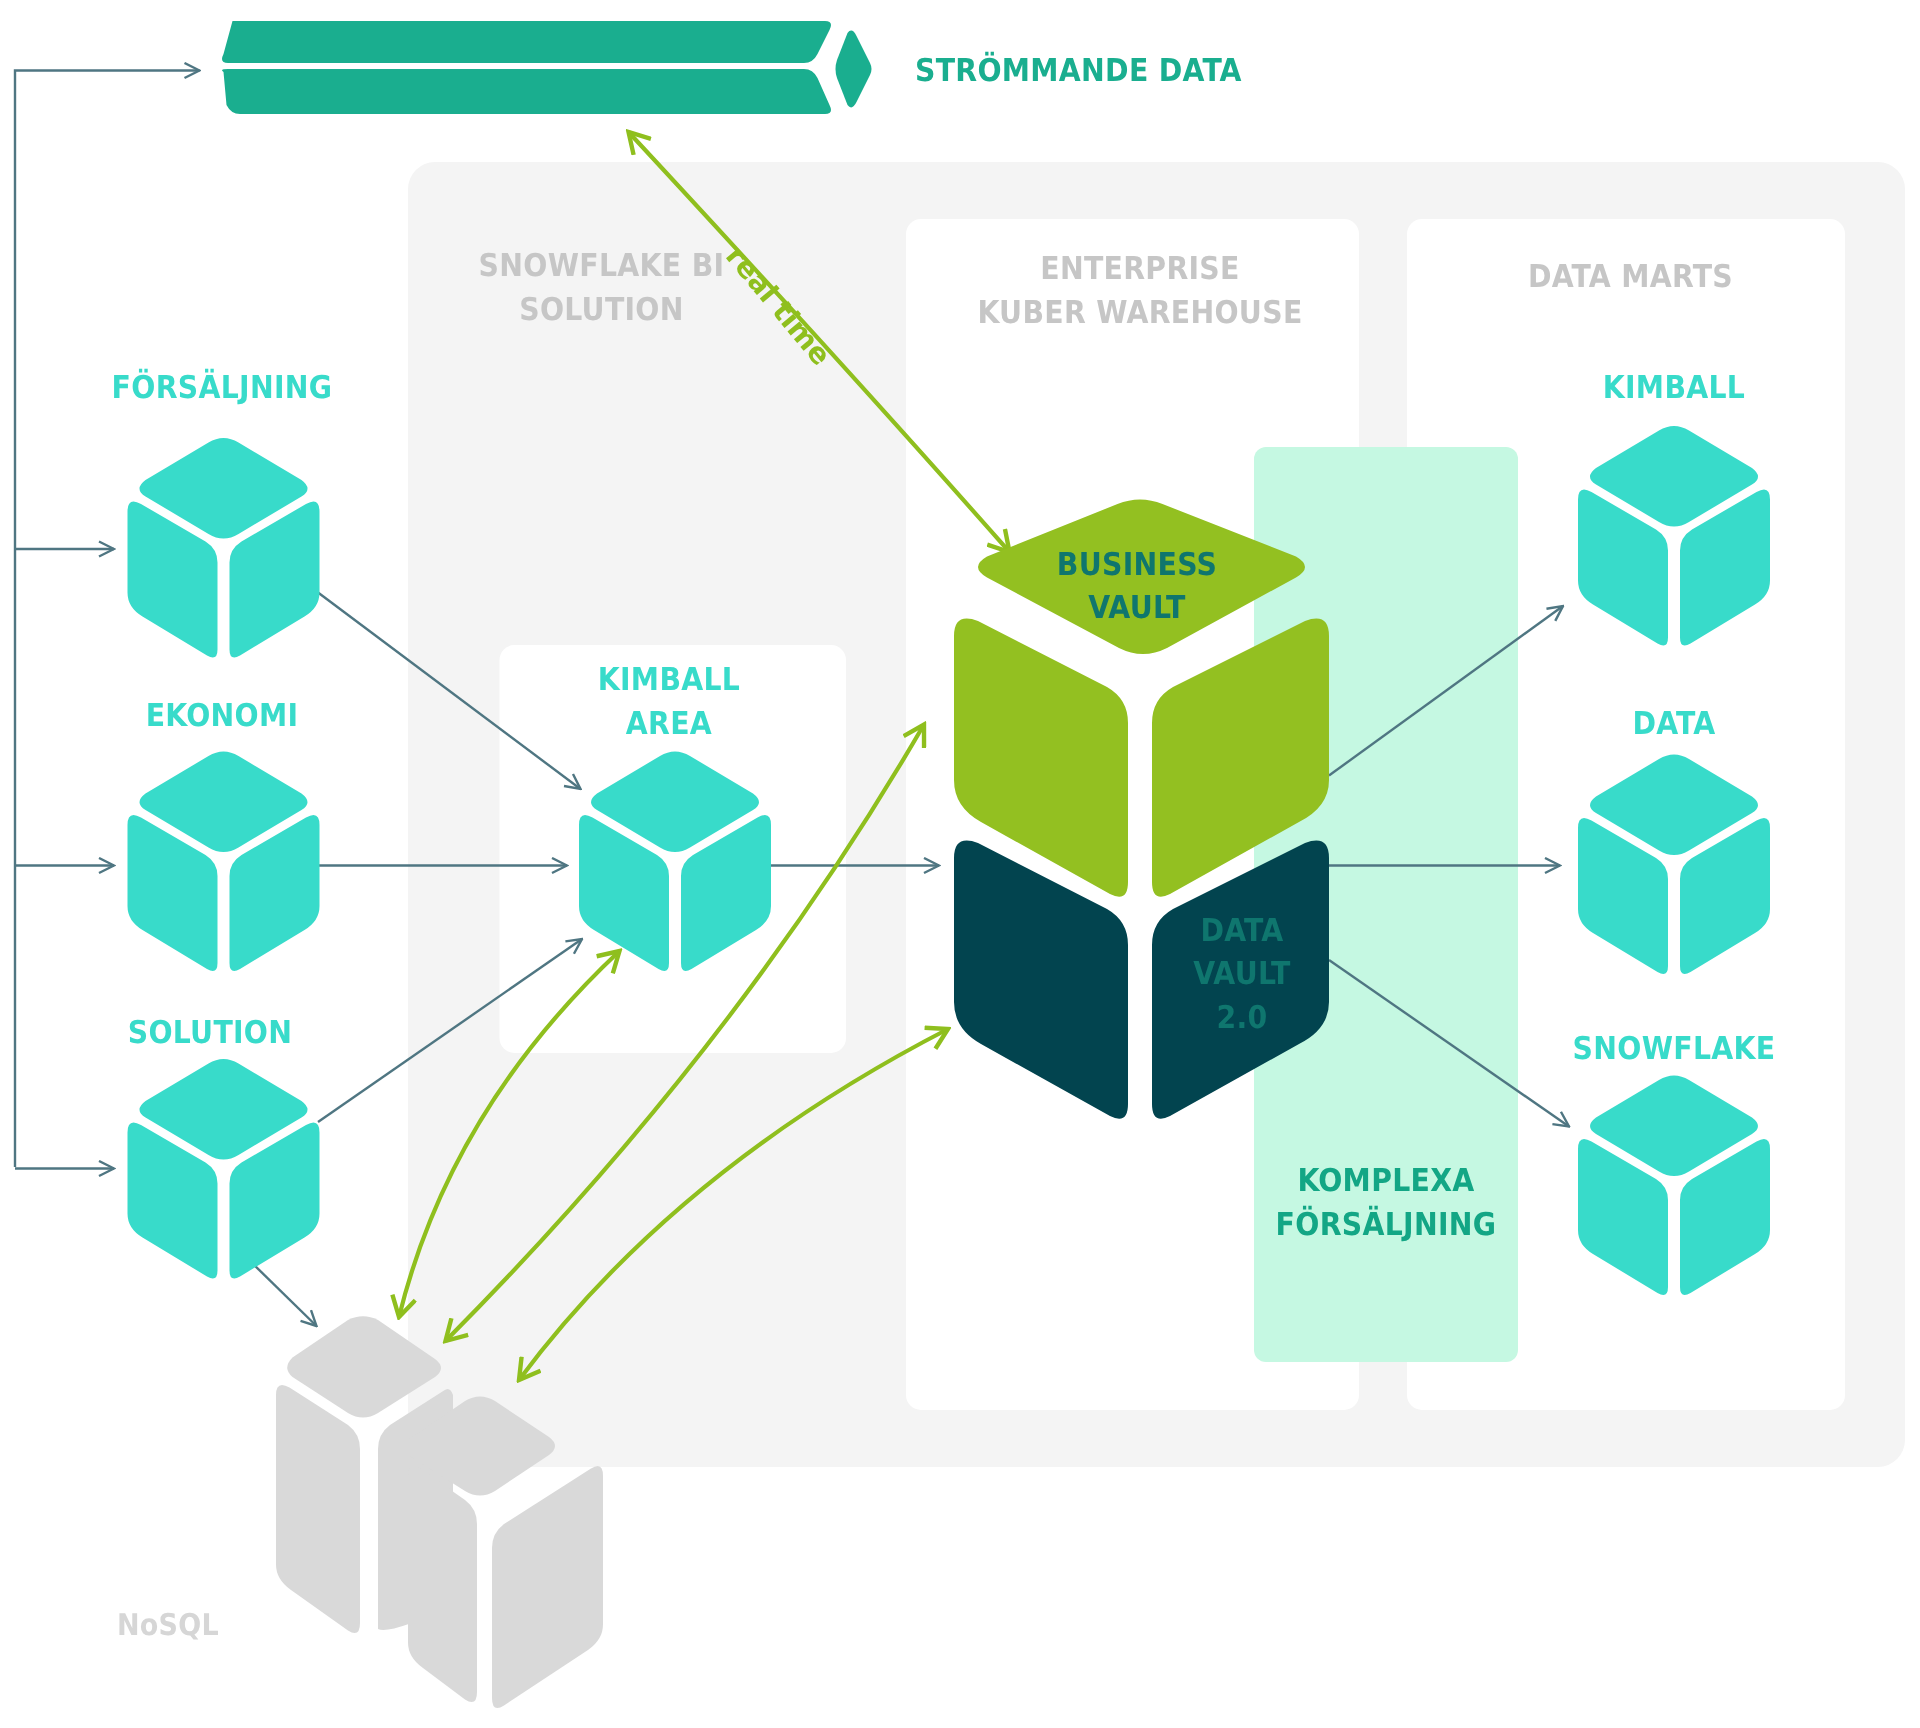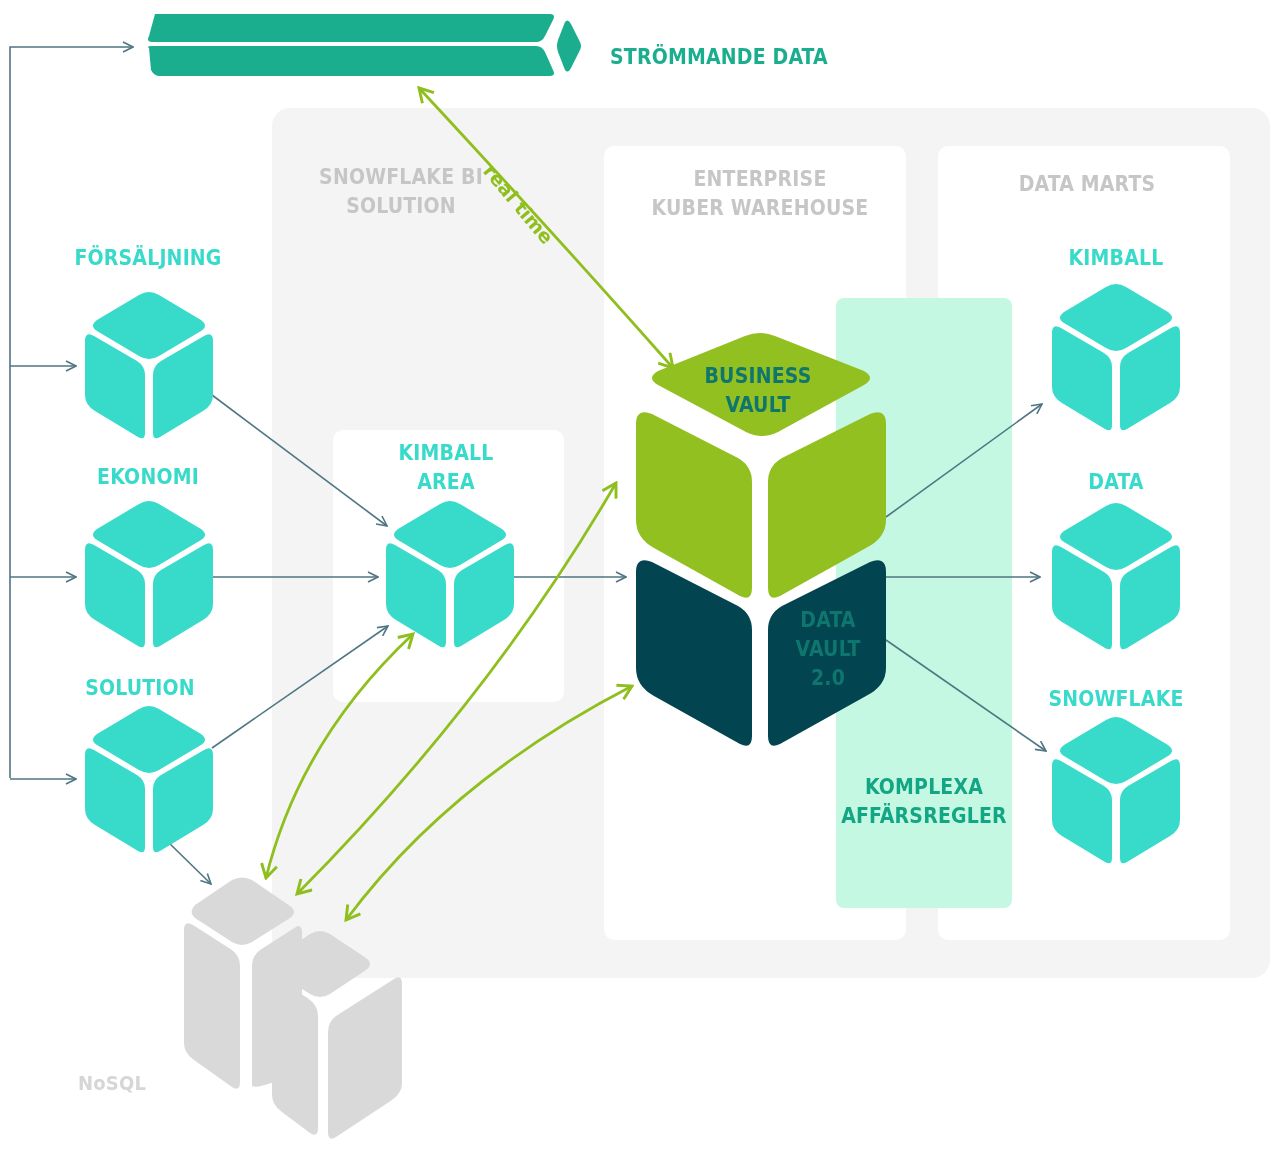--- a/index.html
+++ b/index.html
@@ -100,32 +100,32 @@
   <g fill="#d9d9d9">
     <path d="M 195 905 L 232 880 Q 242 875 252 880 L 290 906 Q 298 912 290 918 L 252 942 Q 242 948 232 942 L 195 918 Q 188 912 195 905 Z"></path>
     <path d="M 184 930 Q 184 920 193 925 L 232 950 Q 240 956 240 966 L 240 1082 Q 240 1092 232 1087 L 194 1060 Q 184 1053 184 1043 Z"></path>
     <path d="M 252 966 Q 252 956 260 950 L 296 927 Q 300 924 302 930 L 302 1070 Q 260 1090 252 1086 Z"></path>
     <path d="M 272 960 L 310 934 Q 320 928 330 934 L 366 958 Q 374 964 366 970 L 330 994 Q 320 1000 310 994 L 272 970 Q 266 965 272 960 Z"></path>
     <path d="M 272 984 Q 272 974 280 979 L 310 1000 Q 318 1006 318 1016 L 318 1128 Q 318 1138 310 1133 L 282 1112 Q 272 1105 272 1095 Z"></path>
     <path d="M 402 984 Q 402 974 394 979 L 336 1016 Q 328 1022 328 1032 L 328 1132 Q 328 1142 336 1137 L 392 1100 Q 402 1093 402 1083 Z"></path>
   </g>
 </svg>
 
-<div class="abs lbl lbl-stream" style="left:610px; top:33px;margin-top:10px;">STRÖMMANDE DATA</div>
+<div class="abs lbl lbl-stream" style="left:610px; top:33px;">STRÖMMANDE DATA</div>
 <div class="abs lbl-rt" style="left:496px; top:160px; transform:rotate(50deg); transform-origin:0 0;">real time</div>
 
 <div class="abs lbl lbl-grey" style="left:300px; top:163px; width:202px; white-space:pre-line;">SNOWFLAKE BI
 SOLUTION</div>
 <div class="abs lbl lbl-grey" style="left:624px; top:165px; width:272px; white-space:pre-line;">ENTERPRISE
 KUBER WAREHOUSE</div>
 <div class="abs lbl lbl-grey" style="left:958px; top:170px; width:258px;">DATA MARTS</div>
 <div class="abs lbl lbl-src" style="left:346px; top:439px; width:200px; white-space:pre-line;">KIMBALL
 AREA</div>
 <div class="abs lbl lbl-rules" style="left:826px; top:773px; width:196px; white-space:pre-line;">KOMPLEXA
-AFFÄRSREGLER</div>
+FÖRSÄLJNING</div>
 
 <div class="abs lbl lbl-src" style="left:48px; top:244px; width:200px;text-align:center;">FÖRSÄLJNING</div>
 <div class="abs lbl lbl-src" style="left:48px; top:463px; width:200px;">EKONOMI</div>
 <div class="abs lbl lbl-src" style="left:40px; top:674px; width:200px;">SOLUTION</div>
 
 <div class="abs lbl lbl-white" style="left:658px; top:362px; width:200px; white-space:pre-line;">BUSINESS
 VAULT</div>
 <div class="abs lbl lbl-white" style="left:778px; top:606px; width:100px; white-space:pre-line;">DATA
 VAULT
 2.0</div>

